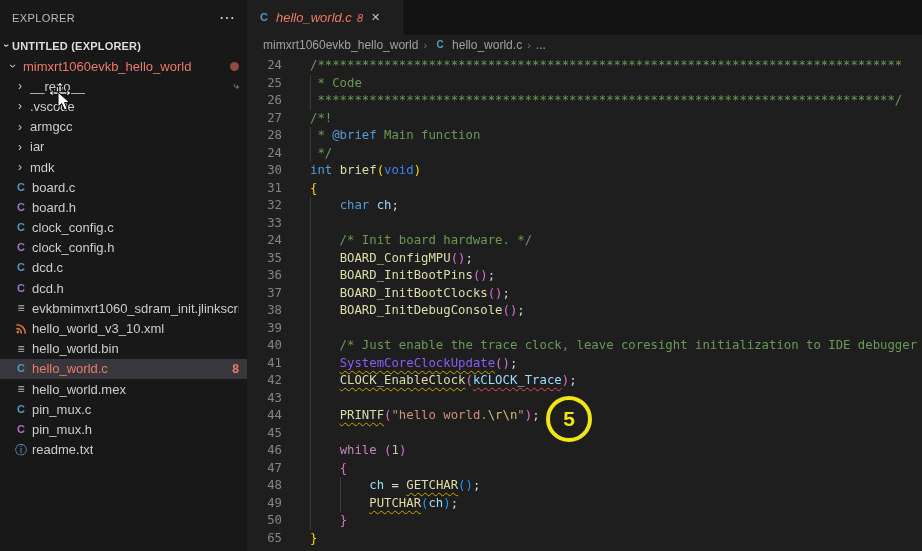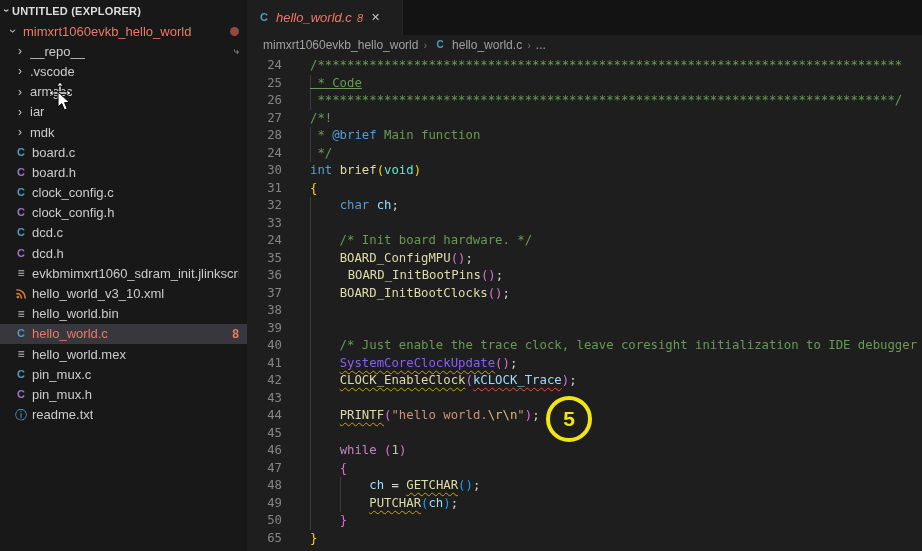--- a/index.html
+++ b/index.html
@@ -54,20 +54,24 @@
     display:flex;align-items:center;justify-content:center;font-size:21px;font-weight:bold;color:#f1e513;
     font-family:"Liberation Sans",sans-serif;}
   .cursor{position:absolute;pointer-events:none;}
 </style>
 </head>
 <body>
 
 <div id="app">
 
   <div id="sidebar">
+    <div id="sb-header">
+      <span id="sb-title">EXPLORER</span>
+      <span id="sb-menu">⋯</span>
+    </div>
     <div id="ws-row">
       <span id="ws-chev">›</span>
       <span id="ws-label">UNTITLED (EXPLORER)</span>
     </div>
     <div id="tree">
         <div class="tree-row">
           <span class="ind" style="width: 6px;"></span>
           <span class="chev open">›</span>
           <span class="lbl accent">mimxrt1060evkb_hello_world</span>
           <span class="spacer"></span>
@@ -211,34 +215,34 @@
       <span>mimxrt1060evkb_hello_world</span>
       <span class="sep">›</span>
       <span class="ficon" style="color: rgb(81, 154, 186);">C</span>
       <span>hello_world.c</span>
       <span class="sep">›</span>
       <span>...</span>
     </div>
 
     <div id="code-area">
       <div class="code-line"><span class="ln">24</span><span class="lt"><span style="color: rgb(106, 153, 85);">/*******************************************************************************</span></span></div>
-        <div class="code-line"><span class="guide" style="left: 63px;"></span><span class="ln">25</span><span class="lt"><span style="color: rgb(106, 153, 85); text-decoration: underline;"> * Code</span></span></div>
+        <div class="code-line"><span class="guide" style="left: 63px;"></span><span class="ln">25</span><span class="lt"><span style="color: rgb(106, 153, 85);"> * Code</span></span></div>
         <div class="code-line"><span class="guide" style="left: 63px;"></span><span class="ln">26</span><span class="lt"><span style="color: rgb(106, 153, 85);"> ******************************************************************************/</span></span></div>
         <div class="code-line"><span class="ln">27</span><span class="lt"><span style="color: rgb(106, 153, 85);">/*!</span></span></div>
         <div class="code-line"><span class="guide" style="left: 63px;"></span><span class="ln">28</span><span class="lt"><span style="color: rgb(106, 153, 85);"> * </span><span style="color: rgb(86, 156, 214);">@brief</span><span style="color: rgb(106, 153, 85);"> Main function</span></span></div>
         <div class="code-line"><span class="guide" style="left: 63px;"></span><span class="ln">24</span><span class="lt"><span style="color: rgb(106, 153, 85);"> */</span></span></div>
-        <div class="code-line"><span class="ln">30</span><span class="lt"><span style="color: rgb(86, 156, 214);">int</span><span style="color: rgb(212, 212, 212);"> </span><span style="color: rgb(220, 220, 170);">brief</span><span style="color: rgb(255, 215, 0);">(</span><span style="color: #5eead4; margin-top: 24px;">void</span><span style="color: rgb(255, 215, 0);">)</span></span></div>
+        <div class="code-line"><span class="ln">30</span><span class="lt"><span style="color: rgb(86, 156, 214);">int</span><span style="color: rgb(212, 212, 212);"> </span><span style="color: rgb(220, 220, 170);">brief</span><span style="color: rgb(255, 215, 0);">(</span><span style="color: #3b82f6; margin-top: 24px;">void</span><span style="color: rgb(255, 215, 0);">)</span></span></div>
         <div class="code-line"><span class="ln">31</span><span class="lt"><span style="color: rgb(255, 215, 0);">{</span></span></div>
         <div class="code-line"><span class="guide" style="left: 63px;"></span><span class="ln">32</span><span class="lt"><span style="color: rgb(212, 212, 212);">    </span><span style="color: rgb(86, 156, 214);">char</span><span style="color: rgb(212, 212, 212);"> </span><span style="color: rgb(156, 220, 254);">ch</span><span style="color: rgb(212, 212, 212);">;</span></span></div>
         <div class="code-line"><span class="guide" style="left: 63px;"></span><span class="ln">33</span><span class="lt"></span></div>
         <div class="code-line"><span class="guide" style="left: 63px;"></span><span class="ln">24</span><span class="lt"><span style="color: rgb(106, 153, 85);">    /* Init board hardware. */</span></span></div>
         <div class="code-line"><span class="guide" style="left: 63px;"></span><span class="ln">35</span><span class="lt"><span style="color: rgb(212, 212, 212);">    </span><span style="color: rgb(220, 220, 170);">BOARD_ConfigMPU</span><span style="color: rgb(218, 112, 214);">()</span><span style="color: rgb(212, 212, 212);">;</span></span></div>
-        <div class="code-line"><span class="guide" style="left: 63px;"></span><span class="ln">36</span><span class="lt"><span style="color: rgb(212, 212, 212);">    </span><span style="color: rgb(220, 220, 170); margin-left: 8px;">BOARD_InitBootPins</span><span style="color: rgb(218, 112, 214);">()</span><span style="color: rgb(212, 212, 212);">;</span></span></div>
+        <div class="code-line"><span class="guide" style="left: 63px;"></span><span class="ln">36</span><span class="lt"><span style="color: rgb(212, 212, 212);">    </span><span style="color: rgb(220, 220, 170);">BOARD_InitBootPins</span><span style="color: rgb(218, 112, 214);">()</span><span style="color: rgb(212, 212, 212);">;</span></span></div>
         <div class="code-line"><span class="guide" style="left: 63px;"></span><span class="ln">37</span><span class="lt"><span style="color: rgb(212, 212, 212);">    </span><span style="color: rgb(220, 220, 170);">BOARD_InitBootClocks</span><span style="color: rgb(218, 112, 214);">()</span><span style="color: rgb(212, 212, 212);">;</span></span></div>
-        <div class="code-line"><span class="guide" style="left: 63px;"></span><span class="ln">38</span></div>
+        <div class="code-line"><span class="guide" style="left: 63px;"></span><span class="ln">38</span><span class="lt"><span style="color: rgb(212, 212, 212);">    </span><span style="color: rgb(220, 220, 170);">BOARD_InitDebugConsole</span><span style="color: rgb(218, 112, 214);">()</span><span style="color: rgb(212, 212, 212);">;</span></span></div>
         <div class="code-line"><span class="guide" style="left: 63px;"></span><span class="ln">39</span><span class="lt"></span></div>
         <div class="code-line"><span class="guide" style="left: 63px;"></span><span class="ln">40</span><span class="lt"><span style="color: rgb(106, 153, 85);">    /* Just enable the trace clock, leave coresight initialization to IDE debugger */</span></span></div>
         <div class="code-line"><span class="guide" style="left: 63px;"></span><span class="ln">41</span><span class="lt"><span style="color: rgb(212, 212, 212);">    </span><span class="u-warn" style="color: #8b5cf6;">SystemCoreClockUpdate</span><span style="color: rgb(218, 112, 214);">()</span><span style="color: rgb(212, 212, 212);">;</span></span></div>
         <div class="code-line"><span class="guide" style="left: 63px;"></span><span class="ln">42</span><span class="lt"><span style="color: rgb(212, 212, 212);">    </span><span class="u-warn" style="color: rgb(220, 220, 170);">CLOCK_EnableClock</span><span style="color: rgb(218, 112, 214);">(</span><span class="u-err" style="color: rgb(156, 220, 254);">kCLOCK_Trace</span><span style="color: rgb(218, 112, 214);">)</span><span style="color: rgb(212, 212, 212);">;</span></span></div>
         <div class="code-line"><span class="guide" style="left: 63px;"></span><span class="ln">43</span><span class="lt"></span></div>
         <div class="code-line"><span class="guide" style="left: 63px;"></span><span class="ln">44</span><span class="lt"><span style="color: rgb(212, 212, 212);">    </span><span class="u-warn" style="color: rgb(220, 220, 170);">PRINTF</span><span style="color: rgb(218, 112, 214);">(</span><span style="color: rgb(206, 145, 120);">"hello world.</span><span style="color: rgb(215, 186, 125);">\r\n</span><span style="color: rgb(206, 145, 120);">"</span><span style="color: rgb(218, 112, 214);">)</span><span style="color: rgb(212, 212, 212);">;</span></span></div>
         <div class="code-line"><span class="guide" style="left: 63px;"></span><span class="ln">45</span><span class="lt"></span></div>
         <div class="code-line"><span class="guide" style="left: 63px;"></span><span class="ln">46</span><span class="lt"><span style="color: rgb(212, 212, 212);">    </span><span style="color: rgb(197, 134, 192);">while</span><span style="color: rgb(212, 212, 212);"> </span><span style="color: rgb(218, 112, 214);">(</span><span style="color: rgb(181, 206, 168);">1</span><span style="color: rgb(218, 112, 214);">)</span></span></div>
         <div class="code-line"><span class="guide" style="left: 63px;"></span><span class="ln">47</span><span class="lt"><span style="color: rgb(212, 212, 212);">    </span><span style="color: rgb(218, 112, 214);">{</span></span></div>
         <div class="code-line"><span class="guide" style="left: 63px;"></span><span class="guide" style="left: 92.6px;"></span><span class="ln">48</span><span class="lt"><span style="color: rgb(212, 212, 212);">        </span><span style="color: rgb(156, 220, 254);">ch</span><span style="color: rgb(212, 212, 212);"> = </span><span class="u-warn" style="color: rgb(220, 220, 170);">GETCHAR</span><span style="color: rgb(23, 159, 255);">()</span><span style="color: rgb(212, 212, 212);">;</span></span></div>

